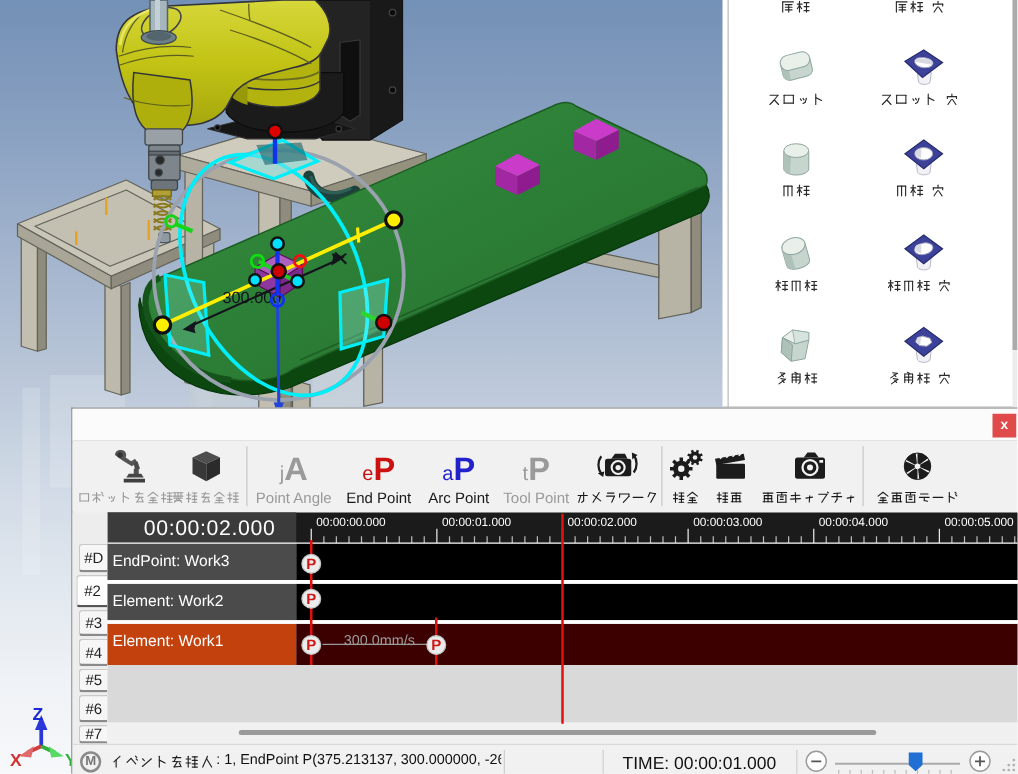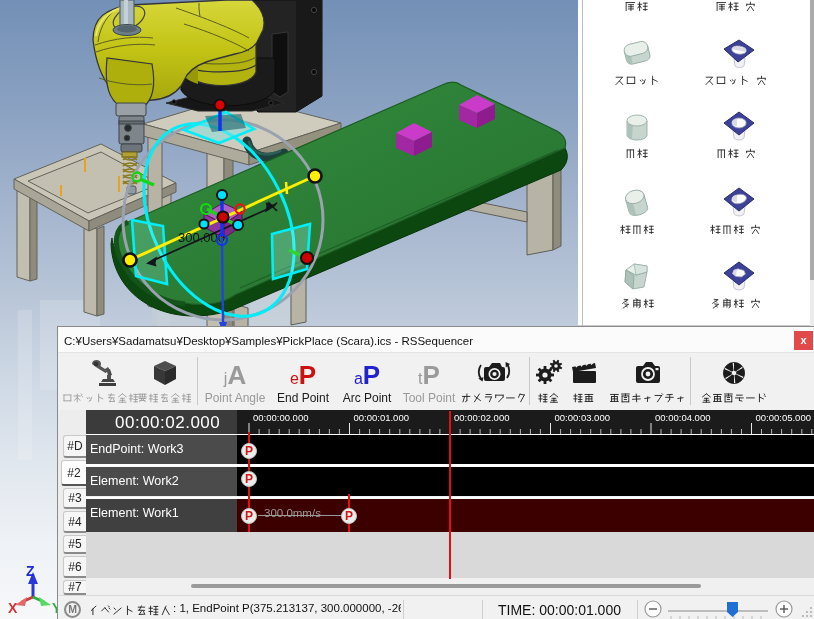--- a/index.html
+++ b/index.html
@@ -498,21 +498,20 @@
             <line x1="46.2" y1="5.5" x2="48.9" y2="9.5"></line>
           </g>
         </svg></div>
       <div style="position:absolute;right:0;top:0;width:4px;height:330px;background:#ececec"></div>
       <div style="position:absolute;right:0;top:0;width:4px;height:280px;background:#ababab"></div>
       <div style="position:absolute;left:0;top:325px;width:232px;height:1px;background:#cccccc"></div>
       <div style="position:absolute;left:4px;top:0;width:1px;height:330px;background:#bdbdbd"></div>
     </div>
 <div id="win">
       <div id="titlebar">
-        <div id="titletext">C:¥Users¥Sadamatsu¥Desktop¥Samples¥PickPlace (Scara).ics - RSSequencer</div>
         <div id="closebtn">x</div>
       </div>
       <div id="toolbar">
         <div class="tbi dis" style="left:2px;width:82px">
           <div class="ticon">
             <svg width="30" height="30" viewBox="0 0 30 30">
               <g fill="#555">
                 <path d="M6,6 C6,3.5 8,2 10.5,2 C13,2 15,3.5 15,6 L14.5,8 L19,11 L22,9 L24,12 L19.5,15 L13,11 L10,9 Z"></path>
                 <path d="M21,13 L24,11 L26,17 L22,18 Z" fill="#4a4a4a"></path>
                 <rect x="21" y="17" width="4" height="6" fill="#505050"></rect>
@@ -944,32 +943,32 @@
       <div class="gtab" style="top:253px;height:15px;line-height:13px;">#7</div>
       <div class="trow" style="top:108px;height:29px">
         <div class="tlab" style="background:#4b4b4b">EndPoint: Work3</div>
         <div class="ttrack" style="background:#000"></div>
       </div>
       <div class="trow" style="top:140px;height:29px">
         <div class="tlab" style="background:#4b4b4b">Element: Work2</div>
         <div class="ttrack" style="background:#000"></div>
       </div>
       <div class="trow" style="top:172px;height:33px">
-        <div class="tlab" style="background:#404040">Element: Work1</div>
+        <div class="tlab" style="background:#c2410c">Element: Work1</div>
         <div class="ttrack" style="background:#3d0000"></div>
       </div>
       <div id="belowrows" style="top:205px;height:46px;background:#d9d9d9"></div>
       <div style="position:absolute;left:28px;top:251px;width:729px;height:17px;background:#f0f0f0"></div>
       <div style="position:absolute;left:28px;top:137px;width:729px;height:2.5px;background:#fff"></div>
       <div style="position:absolute;left:28px;top:169.5px;width:729px;height:2.5px;background:#fff"></div>
       <div class="redline" style="left:391px;top:84px;height:168px"></div>
       <div class="redline" style="left:190px;top:105px;height:100px"></div>
       <div class="redline" style="left:290px;top:167px;height:38px"></div>
       <div style="position:absolute;left:200px;top:188px;width:85px;border-top:1.5px solid #9a9a9a"></div>
-      <div style="position:absolute;left:206px;top:180px;font-size:11.5px;color:#9a9a9a;background:transparent">300.0mm/s</div>
+      <div style="position:absolute;left:217px;top:180px;font-size:11.5px;color:#9a9a9a;background:transparent">300.0mm/s</div>
       <div class="pmark" style="left:183.0px;top:115.5px">P</div>
       <div class="pmark" style="left:183.0px;top:144.0px">P</div>
       <div class="pmark" style="left:183.0px;top:180.5px">P</div>
       <div class="pmark" style="left:283.0px;top:180.5px">P</div>
       <div style="position:absolute;left:133px;top:257px;width:510px;height:4px;background:#9a9a9a;border-radius:2px"></div>
       <div id="statusbar">
         <div style="position:absolute;left:6px;top:5px;width:17px;height:17px;border-radius:50%;border:2px solid #8a8a8a;color:#777;font-weight:bold;font-size:10.5px;text-align:center;line-height:13px">M</div>
         <div style="position:absolute;left:29px;top:6px;font-size:11.5px;color:#111;white-space:nowrap;width:314px;overflow:hidden"><span style="display:inline-block;vertical-align:-2px"><svg style="vertical-align:middle" width="86" height="12" viewBox="0 0 86.2 12.3">
               <g stroke="#222" stroke-width="0.94" stroke-linecap="round" fill="none" opacity="1.0">
                 <line x1="8.2" y1="1.1" x2="3.3" y2="5.7"></line>

